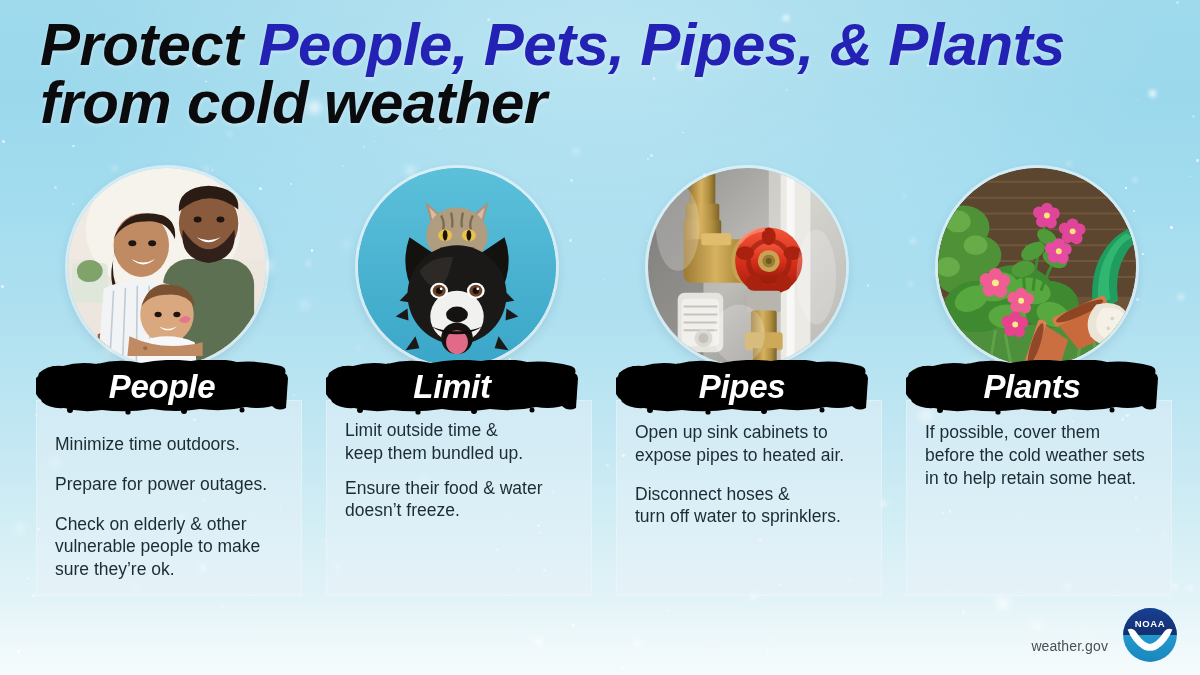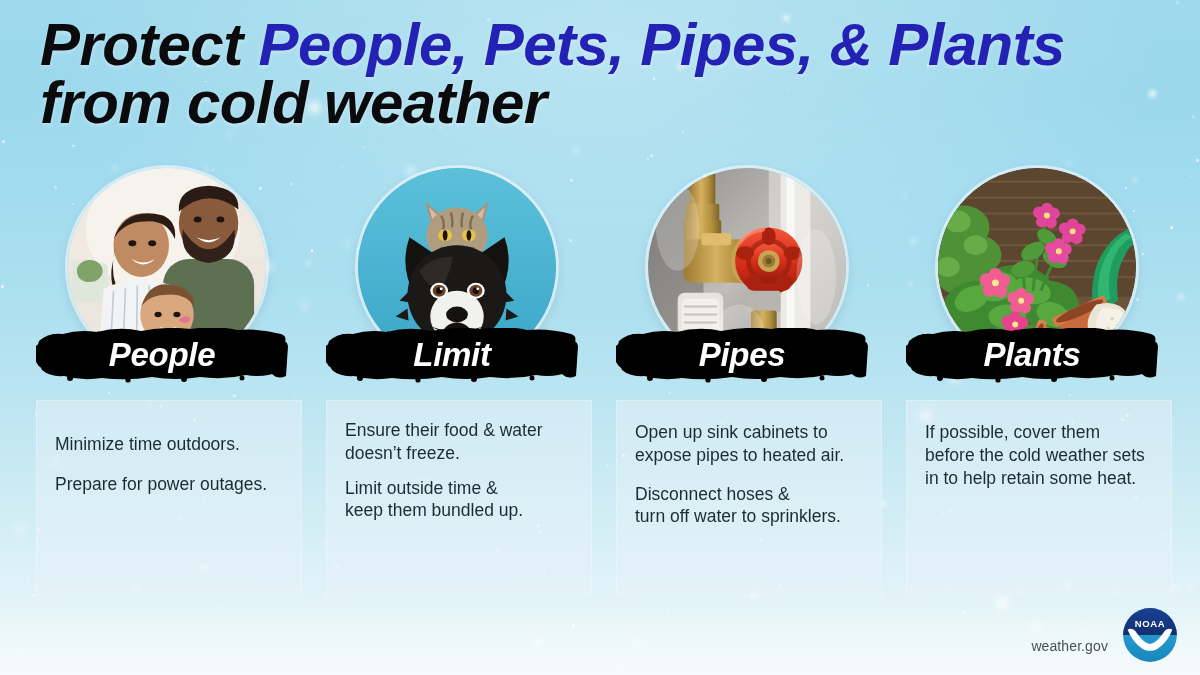--- a/index.html
+++ b/index.html
@@ -91,21 +91,21 @@
     overflow: hidden;
     box-shadow: 0 0 0 3px rgba(255,255,255,0.55),
                 0 4px 12px rgba(20,60,90,0.18);
   }
   .photo svg { display: block; width: 100%; height: 100%; }
 
   
   .banner {
     position: absolute;
     left: 8px;
-    top: 160px;
+    top: 192px;
     width: 252px;
     height: 56px;
     z-index: 4;
   }
   .banner .brush { position: absolute; inset: 0; }
   .banner .brush svg { width: 100%; height: 100%; display: block; }
   .banner-label {
     position: absolute;
     inset: 0;
     display: flex;
@@ -458,20 +458,23 @@
               <circle cx="148" cy="51" r="3"></circle>
                 <circle cx="206" cy="50" r="2.5"></circle>
             </g>
           </svg>
         </div>
         <span class="banner-label">People</span>
       </div>
       <div class="panel">
         <p class="tip">Minimize time outdoors.</p>
         <p class="tip">Prepare for power outages.</p>
+        <p class="tip">Check on elderly &amp; other
+vulnerable people to make
+sure they’re ok.</p>
       </div>
     </div>
 
     <div class="col col-pets">
       <div class="photo">
         <svg viewBox="0 0 200 200" preserveAspectRatio="xMidYMid slice">
           <defs>
               <clipPath id="cpB">
                 <circle cx="100" cy="100" r="100"></circle>
               </clipPath>
@@ -547,24 +550,24 @@
               <circle cx="34" cy="50" r="3"></circle>
                 <circle cx="92" cy="52" r="2.6"></circle>
               <circle cx="148" cy="51" r="3"></circle>
                 <circle cx="206" cy="50" r="2.5"></circle>
             </g>
           </svg>
         </div>
         <span class="banner-label">Limit</span>
       </div>
       <div class="panel">
+        <p class="tip">Limit outside time &amp;
+keep them bundled up.</p>
         <p class="tip">Ensure their food &amp; water
 doesn’t freeze.</p>
-        <p class="tip">Limit outside time &amp;
-keep them bundled up.</p>
       </div>
     </div>
 
     <div class="col col-pipes">
       <div class="photo">
         <svg viewBox="0 0 200 200" preserveAspectRatio="xMidYMid slice">
           <defs>
             <clipPath id="cpC">
                 <circle cx="100" cy="100" r="100"></circle>
               </clipPath>

